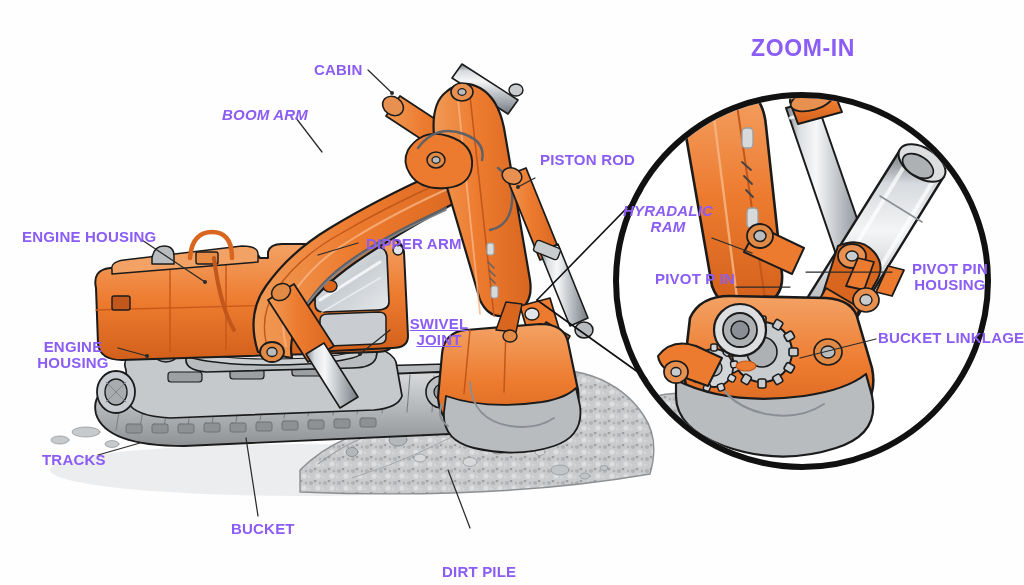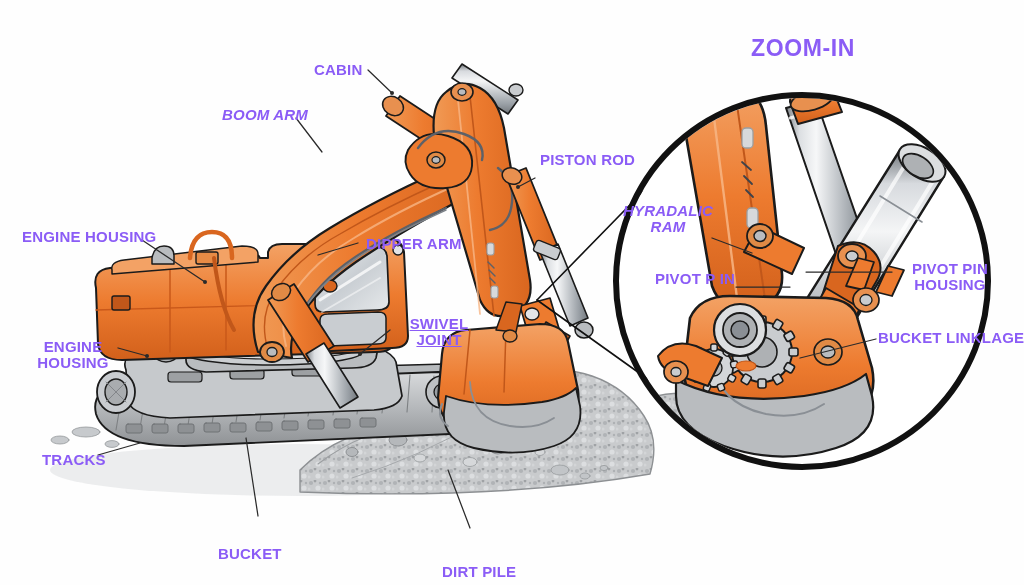--- a/index.html
+++ b/index.html
@@ -482,21 +482,21 @@
     <div class="lbl sz15" style="left:540px;top:152px;">PISTON ROD</div>
 
     <div class="lbl sz15 c" style="left:392px;top:316px;width:94px;text-decoration:underline;">SWIVEL
 JOINT</div>
 
     <div class="lbl sz15 c" style="left:14px;top:339px;width:118px;">ENGINE
 HOUSING</div>
 
     <div class="lbl sz15" style="left:42px;top:452px;">TRACKS</div>
 
-    <div class="lbl sz15" style="left:218px;top:521px;margin-top:25px;">BUCKET</div>
+    <div class="lbl sz15" style="left:231px;top:521px;">BUCKET</div>
 
     <div class="lbl sz15" style="left:442px;top:564px;">DIRT PILE</div>
 
     <div class="lbl sz15 c" style="left:613px;top:203px;width:110px;font-style:italic;">HYRADALIC
 RAM</div>
 
     <div class="lbl sz15" style="left:655px;top:271px;">PIVOT P IN</div>
 
     <div class="lbl sz15 c" style="left:890px;top:261px;width:120px;">PIVOT PIN
 HOUSING</div>

